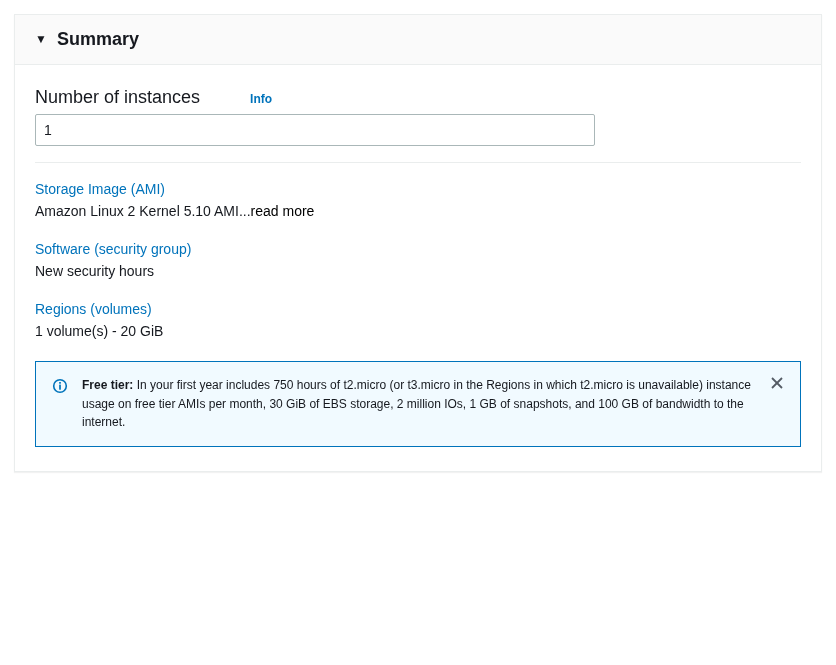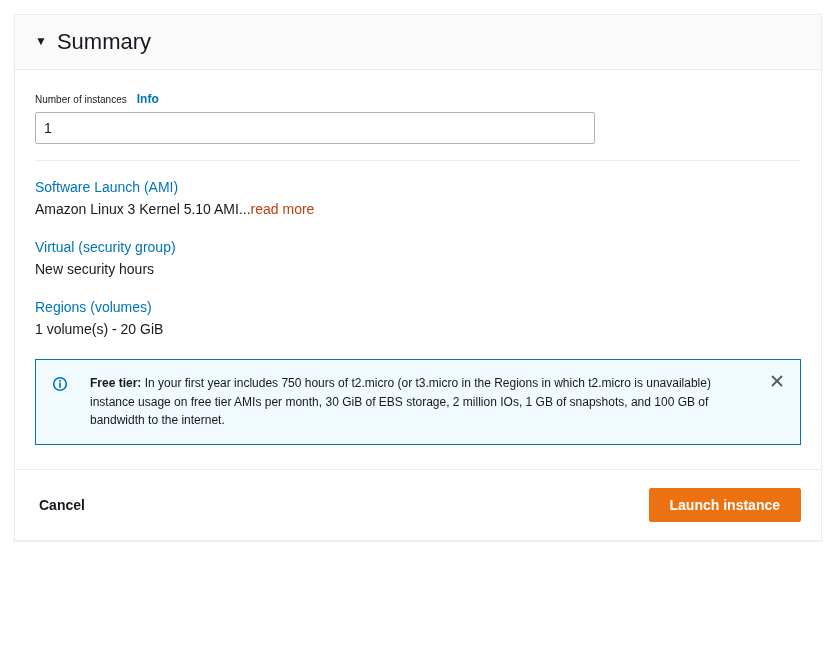--- a/index.html
+++ b/index.html
@@ -30,47 +30,48 @@
       cursor: pointer;
     }
     .caret {
       display: inline-block;
       color: #16191f;
       font-size: 12px;
       position: relative;
       top: -1px;
     }
     .panel-title {
-      font-size: 22px;
-      font-weight: 400;
+      font-size: 18px;
+      font-weight: 700;
       color: #16191f;
     }
     .panel-body {
       padding: 22px 20px 0 20px;
     }
     .field-row {
       border-bottom: 1px solid #eaeded;
       padding-bottom: 16px;
       margin-bottom: 18px;
     }
     .field-label-row {
       display: flex;
       align-items: baseline;
       gap: 10px;
       margin-bottom: 6px;
     }
     .field-label {
-      font-size: 10px;
+      font-size: 18px;
       color: #16191f;
     }
     .info-link {
       font-size: 12px;
       font-weight: 700;
       color: #0073bb;
       cursor: pointer;
+      margin-left: 40px;
     }
     .text-input {
       width: 560px;
       max-width: 100%;
       height: 32px;
       border: 1px solid #aab7b8;
       border-radius: 2px;
       padding: 4px 8px;
       font-size: 14px;
       color: #16191f;
@@ -83,30 +84,30 @@
       font-size: 14px;
       cursor: pointer;
       display: inline-block;
       margin-bottom: 6px;
     }
     .section-value {
       color: #16191f;
       font-size: 14px;
     }
     .read-more {
-      color: #c2410c;
+      color: #000000;
       cursor: pointer;
     }
     .alert {
       border: 1px solid #0073bb;
       background: #f1faff;
       border-radius: 0;
       padding: 14px 44px 14px 16px;
       display: flex;
-      gap: 22px;
+      gap: 14px;
       position: relative;
       margin-bottom: 24px;
       margin-top: 6px;
     }
     .alert-icon {
       flex: 0 0 auto;
       color: #0073bb;
       display: flex;
       align-items: flex-start;
       padding-top: 2px;
@@ -175,29 +176,29 @@
 
       <div class="field-row">
         <div class="field-label-row">
           <span class="field-label">Number of instances</span>
           <span class="info-link">Info</span>
         </div>
         <input type="text" class="text-input" value="1" style="">
       </div>
 
       <div class="section">
-        <span class="section-link">Software Launch (AMI)</span>
+        <span class="section-link">Storage Image (AMI)</span>
         <div class="section-value">
-          <span>Amazon Linux 3 Kernel 5.10 AMI...</span><span class="read-more">read more</span>
+          <span>Amazon Linux 2 Kernel 5.10 AMI...</span><span class="read-more">read more</span>
         </div>
       </div>
 
 
       <div class="section">
-        <span class="section-link">Virtual (security group)</span>
+        <span class="section-link">Software (security group)</span>
         <div class="section-value">New security hours</div>
       </div>
 
       <div class="section">
         <span class="section-link">Regions (volumes)</span>
         <div class="section-value">1 volume(s) - 20 GiB</div>
       </div>
 
       <div class="alert">
         <div class="alert-icon">
@@ -213,19 +214,15 @@
         <button class="alert-close">
           <svg width="14" height="14" viewBox="0 0 14 14">
             <line x1="2" y1="2" x2="12" y2="12" stroke="#545b64" stroke-width="1.8"></line>
             <line x1="12" y1="2" x2="2" y2="12" stroke="#545b64" stroke-width="1.8"></line>
           </svg>
         </button>
       </div>
 
     </div>
 
-    <div class="panel-footer">
-      <button class="btn-cancel">Cancel</button>
-      <button class="btn-primary">Launch instance</button>
-    </div>
 
   </div>
 </div>
 
 </body></html>

